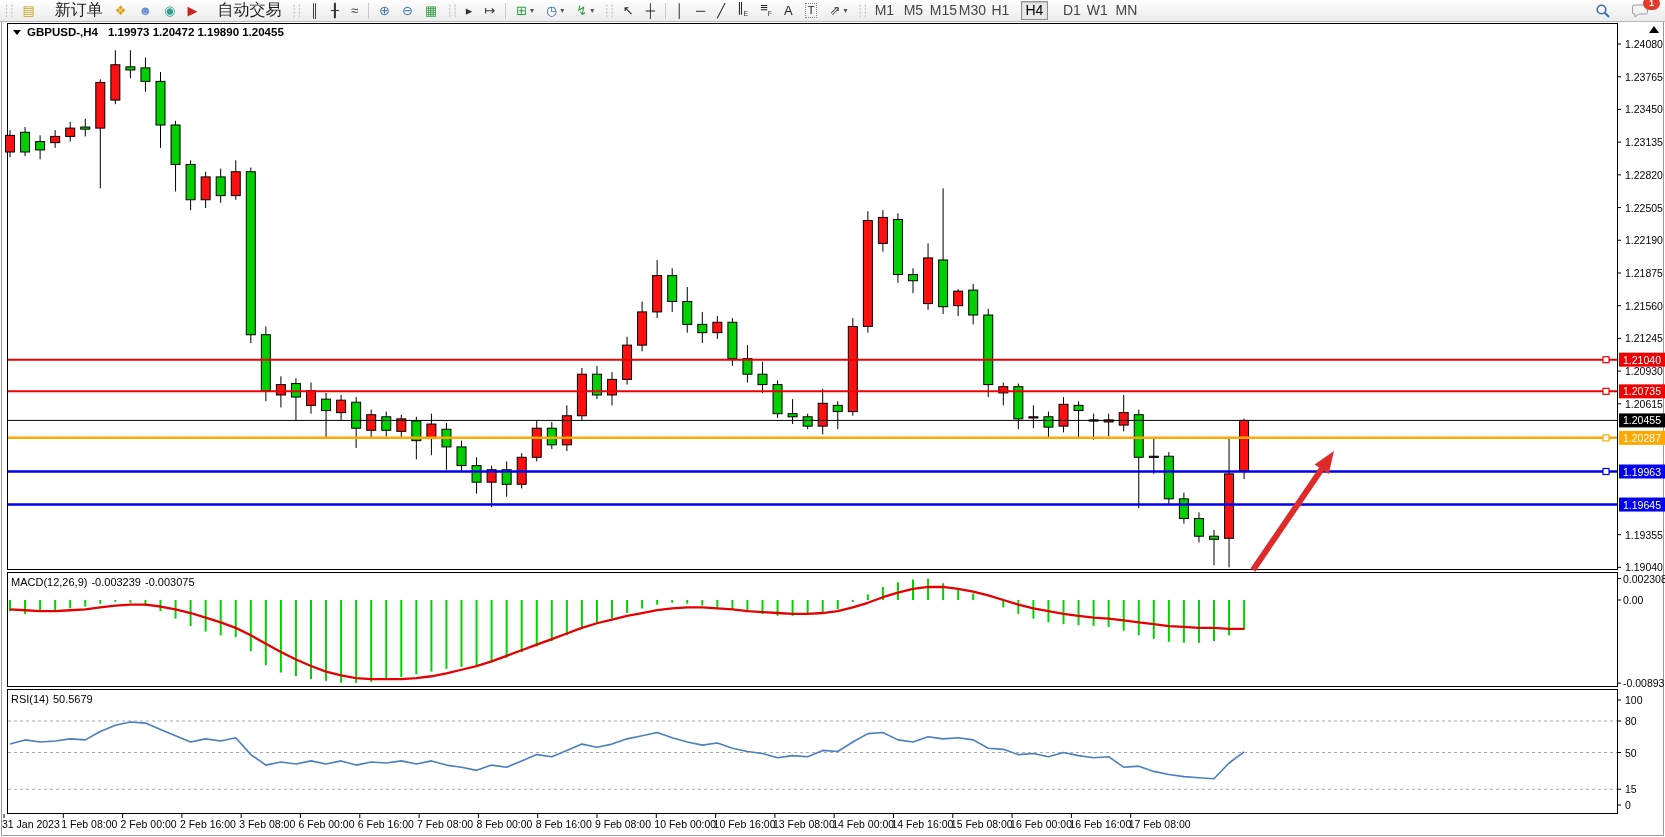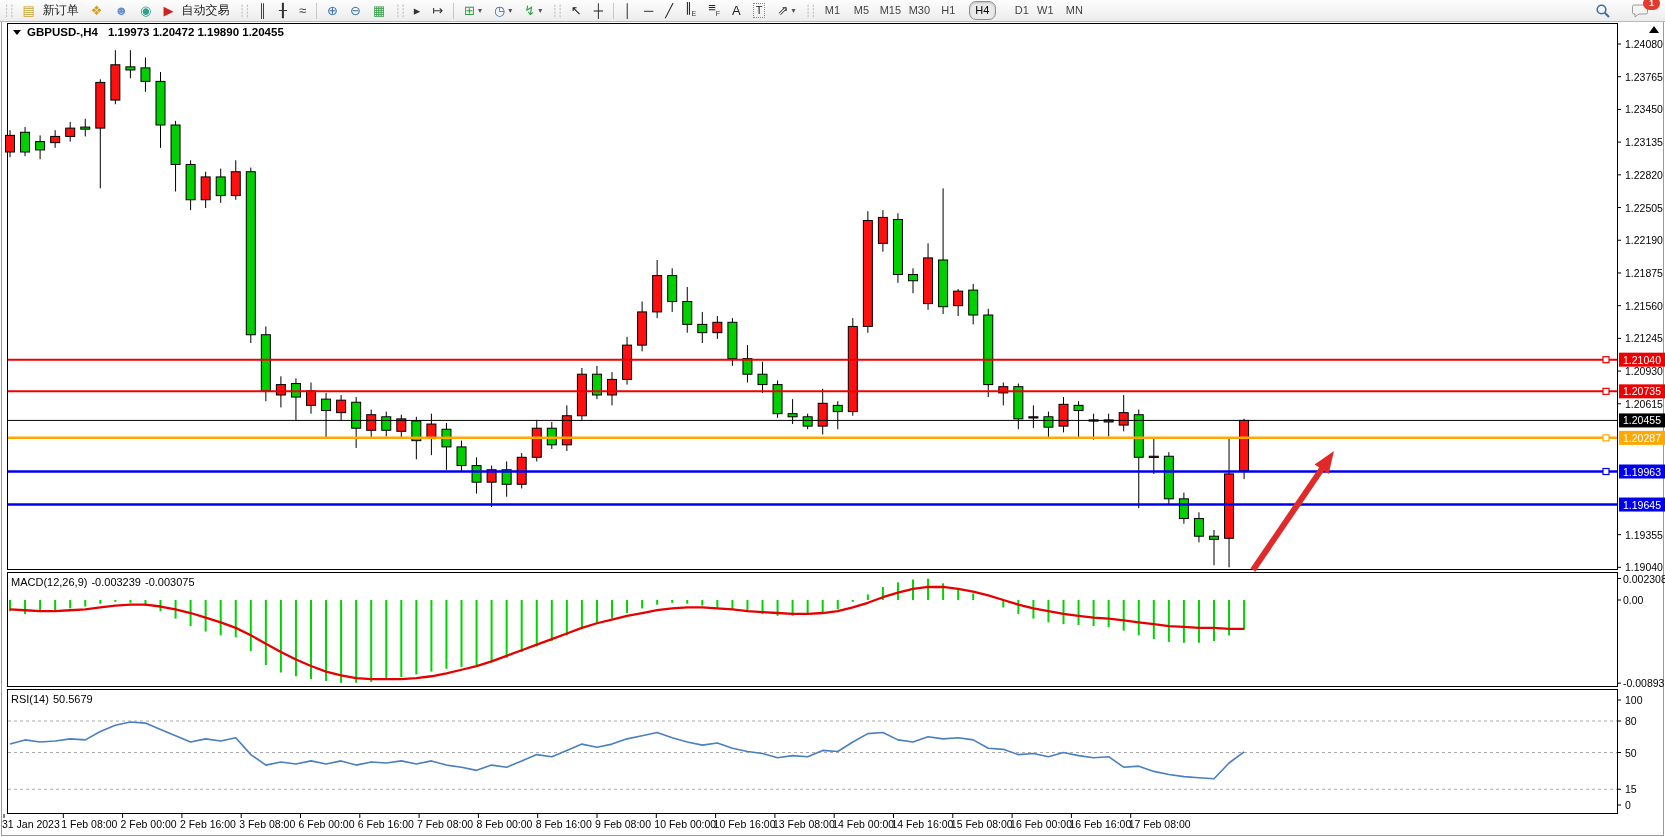--- a/index.html
+++ b/index.html
@@ -3,25 +3,25 @@
 <meta charset="utf-8">
 <style>
   html,body{margin:0;padding:0;background:#fff;}
   #app{position:relative;width:1665px;height:837px;font-family:"Liberation Sans","DejaVu Sans",sans-serif;overflow:hidden;background:#fff;}
   
   #toolbar{position:absolute;left:0;top:0;width:1665px;height:21px;display:flex;align-items:center;
     background:linear-gradient(#fdfdfd,#ececec);border-bottom:1px solid #b9b9b9;z-index:5;}
   .tbtn{display:inline-flex;align-items:center;height:19px;padding:0 4px;margin:0 1px;cursor:default;border:1px solid transparent;}
   .glyph{font-size:13px;line-height:19px;}
   .glyph.sub::after{content:attr(data-sub);font-size:7px;vertical-align:sub;color:#333;}
-  .tlbl{font-size:12px;color:#1a1a1a;margin-left:8px;white-space:nowrap;}
+  .tlbl{font-size:16px;color:#1a1a1a;margin-left:20px;white-space:nowrap;}
   .caret{font-size:8px;color:#555;margin-left:3px;}
   .tsep{width:1px;height:16px;background:#c8c8c8;margin:0 4px;}
   .thandle{color:#c0c0c0;font-size:12px;margin:0 3px;letter-spacing:-2px;}
-  .tf{font-size:11px;color:#444;width:25px;text-align:center;height:17px;line-height:17px;margin:0 1px;border:1px solid transparent;}
+  .tf{font-size:14px;color:#444;width:25px;text-align:center;height:17px;line-height:17px;margin:0 1px;border:1px solid transparent;}
   .tf.active{border:1px solid #8f8f8f;background:#e9e9e9;color:#000;box-shadow:inset 0 1px 2px rgba(0,0,0,.18);}
   .boxedT{border:1px dotted #888;padding:0 2px;font-size:11px;line-height:13px;}
   #tb-right{margin-left:auto;display:flex;align-items:center;margin-right:10px;}
   #chat-wrap{position:relative;margin-left:10px;}
   #notif-badge{position:absolute;top:-4px;right:-7px;min-width:13px;height:13px;border-radius:8px;background:#e23b2e;
     color:#fff;font-size:9px;font-weight:bold;text-align:center;line-height:13px;padding:0 2px;}
   svg text{font-family:"Liberation Sans","DejaVu Sans",sans-serif;}
 </style>
 </head>
 <body>
@@ -118,21 +118,21 @@
       <span class="tbtn">
         <span class="glyph" style="color: rgb(34, 34, 34);">⇗</span>
         <span class="caret">▾</span>
       </span>
       <span class="thandle">┊┊</span>
       <span class="tf">M1</span>
       <span class="tf">M5</span>
       <span class="tf">M15</span>
       <span class="tf">M30</span>
       <span class="tf">H1</span>
-      <span class="tf active" style="margin-left: 6px; border-radius: 7px;">H4</span>
+      <span class="tf active" style="margin-left: 6px;">H4</span>
       <span class="tf" style="margin-left: 6px; text-align: right;">D1</span>
       <span class="tf">W1</span>
       <span class="tf">MN</span>
       <div id="tb-right">
         <span class="tbtn">
           <svg width="16" height="16" viewBox="0 0 16 16">
             <circle cx="6.5" cy="6.5" r="4.3" fill="none" stroke="#3a6ea5" stroke-width="1.6"></circle>
             <line x1="9.8" y1="9.8" x2="14" y2="14" stroke="#3a6ea5" stroke-width="2"></line>
           </svg>
         </span>

